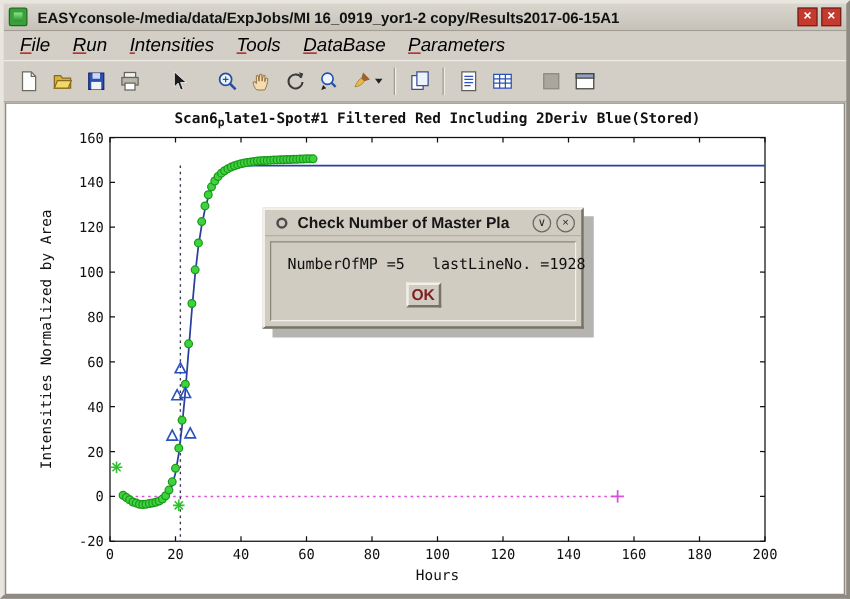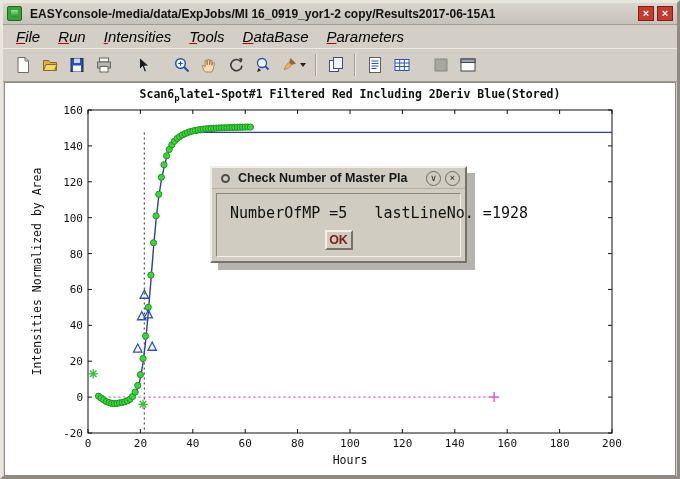--- a/index.html
+++ b/index.html
@@ -55,21 +55,21 @@
   .dlg-icon { width:9px; height:9px; border:2px solid #4c4c4c; border-radius:50%;
     margin:0 8px 0 4px; flex:0 0 auto; }
   .dlg-title { flex:1; font-weight:bold; font-size:12.5px; color:#161616;
     white-space:nowrap; overflow:hidden; }
   .dlg-round-btn { width:15px; height:15px; border:1px solid #6e6a61; border-radius:50%;
     background:#d0ccc2; font-size:9px; color:#222; line-height:1;
     display:flex; align-items:center; justify-content:center; margin-left:4px; }
   .dialog-inner { position:absolute; left:4px; right:4px; top:25px; bottom:4px;
     border:1px solid; border-color:#8a867c #f2efe8 #f2efe8 #8a867c; }
   .dialog-text { margin:10px 0 0 13px; font-family:"DejaVu Sans Mono", monospace;
-    font-size:15px; color:#101010; white-space:pre; }
+    font-size:12px; color:#101010; white-space:pre; }
   .ok-btn { display:block; margin:8px auto 0; width:28px; height:20px; background:#d0ccc2;
     border:2px solid; border-color:#f2efe8 #767268 #767268 #f2efe8;
     font-size:12.5px; font-weight:bold; color:#7e2020; }
 </style>
 </head>
 <body>
 
 <div class="window">
 
   <div class="titlebar">

